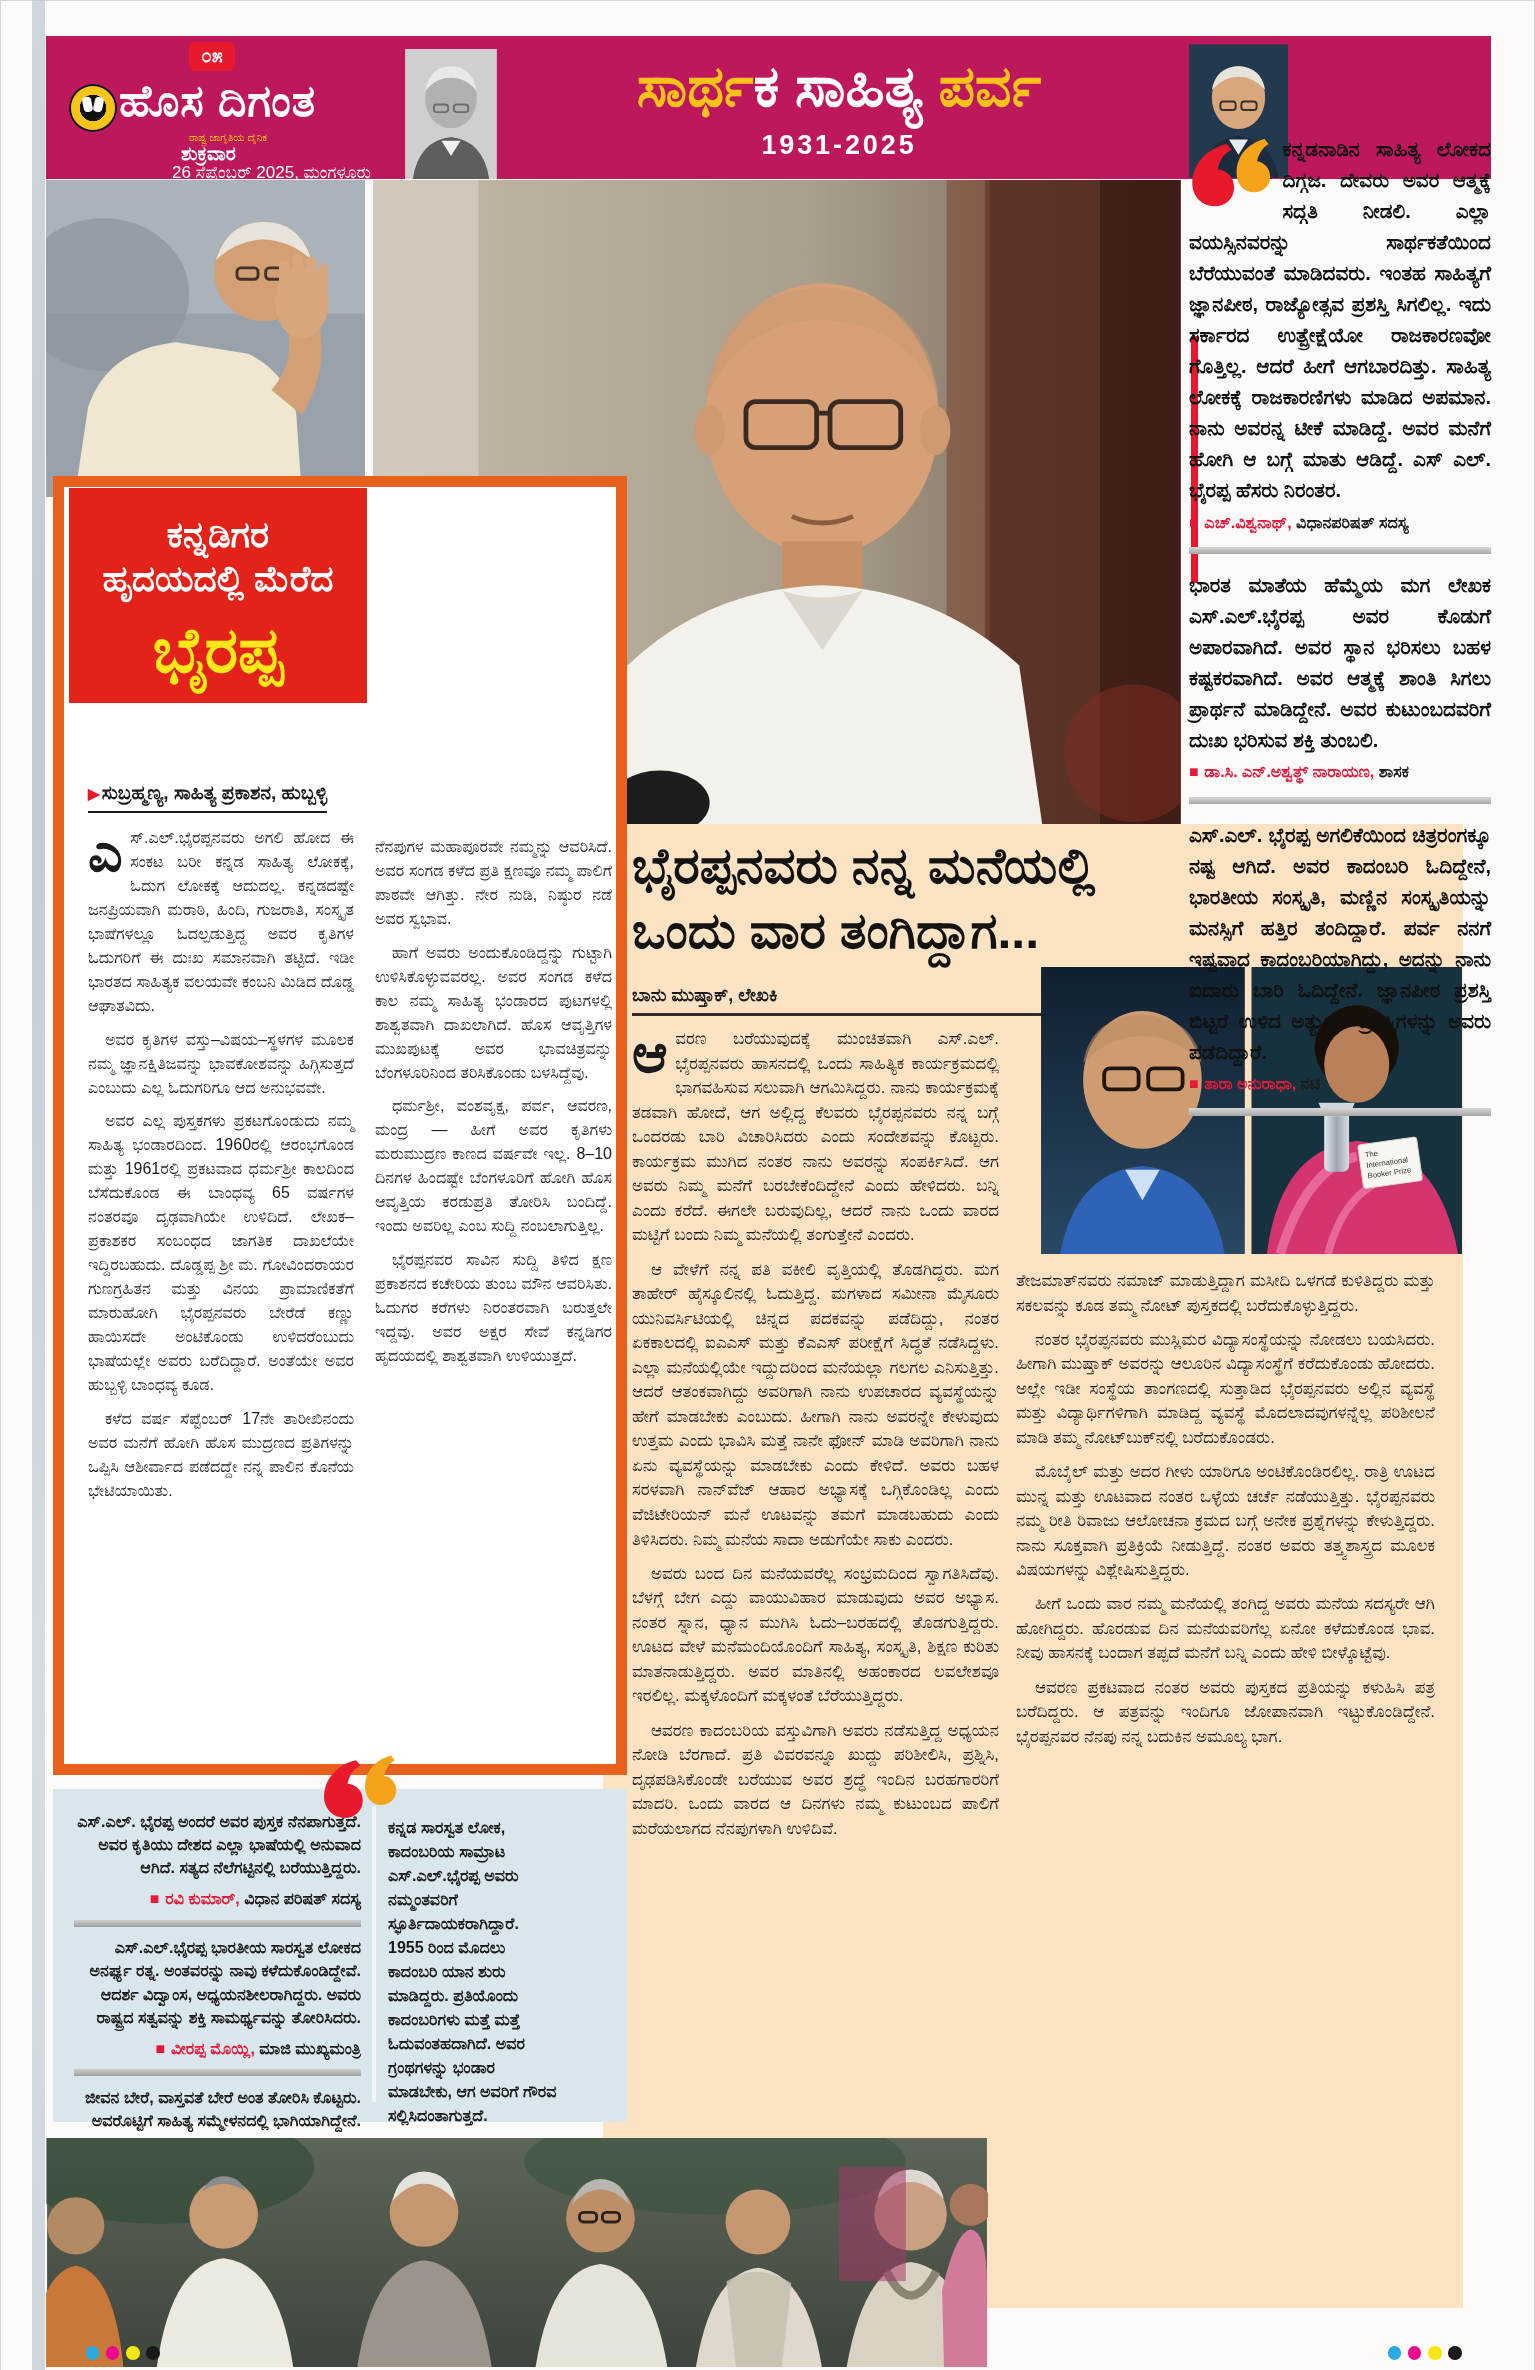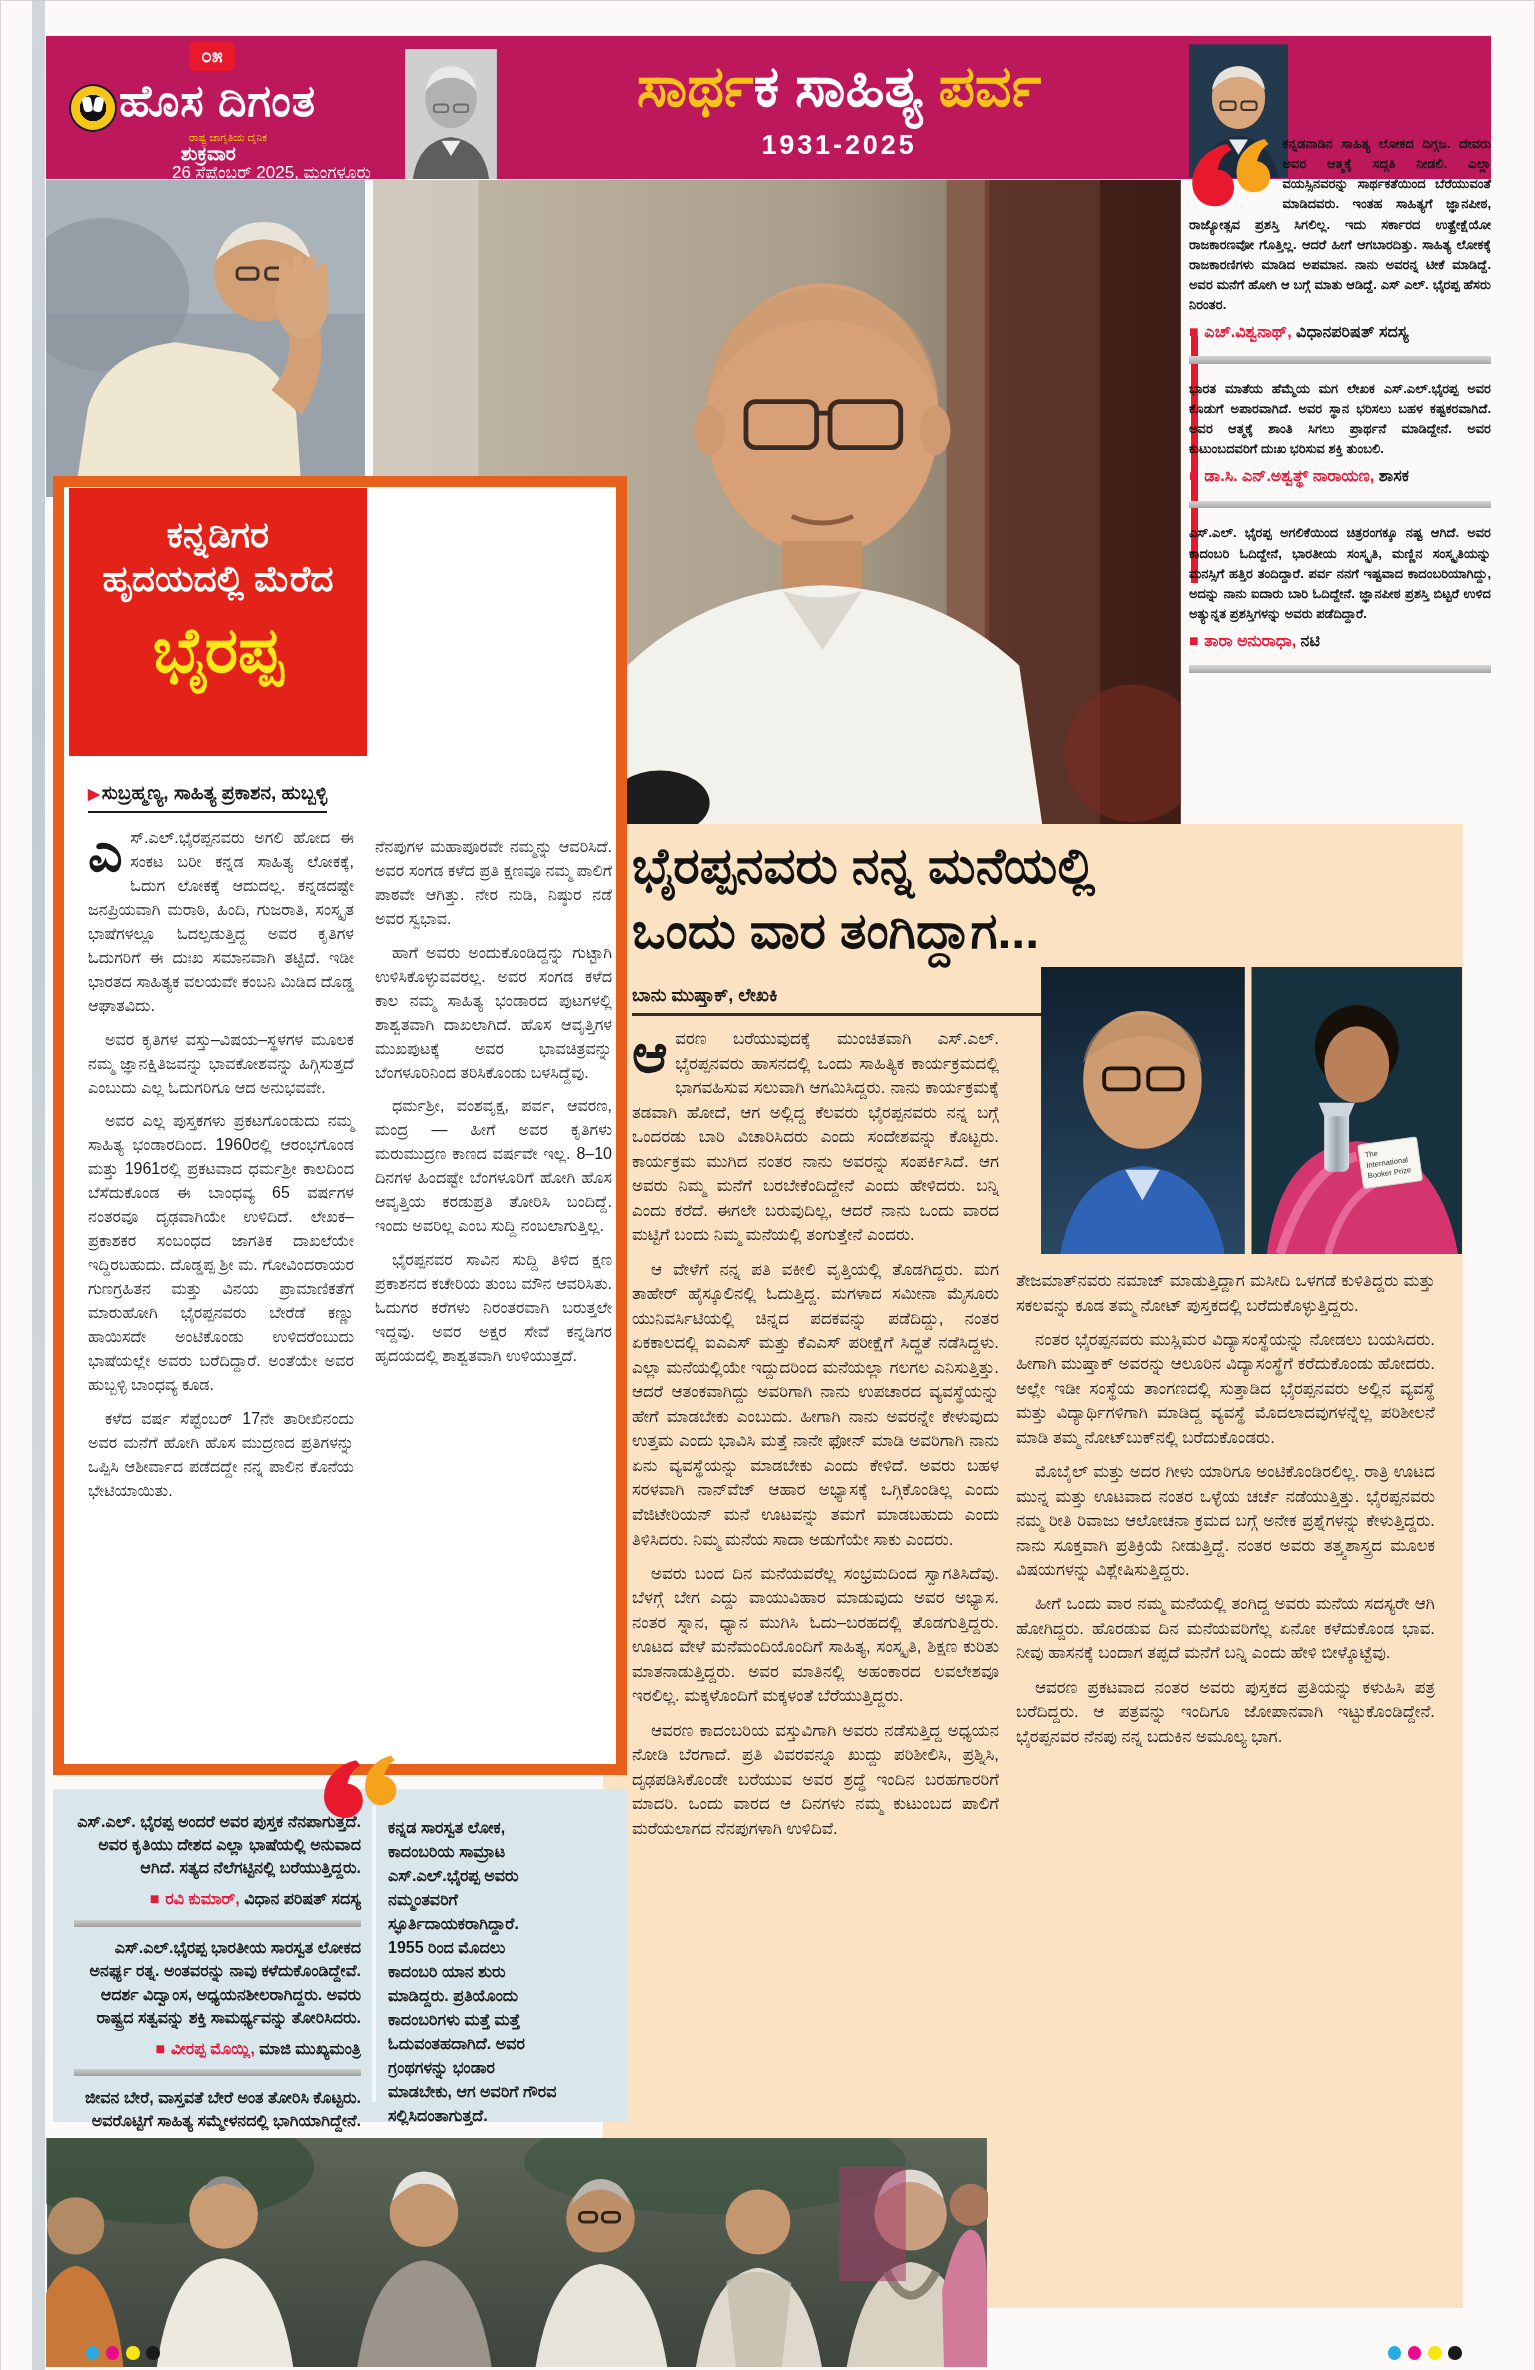--- a/index.html
+++ b/index.html
@@ -26,35 +26,35 @@
   .bt-y{color:#f8c21a;} .bt-w{color:#ffffff;}
   .banner-years{left:449px;top:94px;width:688px;text-align:center;color:#fff;font-weight:bold;font-size:27px;letter-spacing:2.9px;}
   .hphoto-r{left:1143px;top:7.6px;width:99px;height:134px;}
   
   .photo-waving{left:46px;top:180px;width:319px;height:317px;}
   .photo-portrait{left:373px;top:180px;width:808px;height:644px;}
   .photo-bottom{left:46px;top:2138px;width:942px;height:229px;z-index:8;}
   svg{display:block;}
   
   .orange-box{left:53px;top:476px;width:552px;height:1277px;background:#fff;border:11.5px solid #e8611c;z-index:3;}
-  .red-box{left:69px;top:488px;width:298px;height:268px;background:#e32219;z-index:4;text-align:center;padding-top:25px;box-sizing:border-box;}
+  .red-box{left:69px;top:488px;width:298px;height:215px;background:#e32219;z-index:4;text-align:center;padding-top:25px;box-sizing:border-box;}
   .rb-line{color:#fff;font-weight:bold;font-size:36px;line-height:1.22;}
   .rb-name{color:#ffe817;font-weight:900;font-size:63px;margin-top:13.4px;}
   .left-byline{left:88px;top:782px;font-size:19px;font-weight:bold;border-bottom:2.9px solid #1a1a1a;padding-bottom:6.7px;z-index:4;}
   .left-byline .arrow{color:#e8192c;font-size:15.3px;margin-right:1.9px;}
   .lcol{z-index:4;font-size:16px;line-height:1.5;text-align:justify;}
   .lcol1{left:88px;top:826px;width:266px;height:916px;}
   .lcol2{left:375px;top:835px;width:237px;height:906px;}
   .lcol p{margin:0 0 9.6px 0;text-indent:17px;}
   .lcol p.first{text-indent:0;}
   .dropcap{float:left;font-size:54px;line-height:.85;font-weight:bold;padding:3.8px 7.6px 0 0;}
   
   .rq-wrap{left:1189px;top:134px;width:302px;z-index:4;}
   .q-icon{width:82px;height:71px;float:left;margin:3.8px 11.5px 3.8px 0;}
-  .rq-text{font-size:13px;font-weight:bold;line-height:1.55;text-align:justify;color:#111;}
+  .rq-text{font-size:20px;font-weight:bold;line-height:1.55;text-align:justify;color:#111;}
   .rq-attr{margin-top:7.6px;font-size:16px;font-weight:bold;}
   .rq-attr .sq{color:#e5193a;margin-right:5.7px;}
   .rq-attr .nm{color:#e5193a;}
   .rq-bar{height:7.6px;background:linear-gradient(#d6d6d6,#a7a7a7);margin:15.3px 0;}
   .red-rule{left:1191px;top:336px;width:6.7px;height:247px;background:#e8192c;z-index:3;}
   
   .peach{left:603px;top:824px;width:860px;height:1484px;background:#fbe2c3;z-index:2;}
   .m-headline{left:29px;top:9.6px;width:574px;font-size:50px;font-weight:800;line-height:1.3;color:#131313;}
   .m-byline{left:29px;top:161px;font-size:18px;font-weight:bold;}
   .m-rule{left:29px;top:189px;width:535px;height:2.9px;background:#2d2d2d;}

